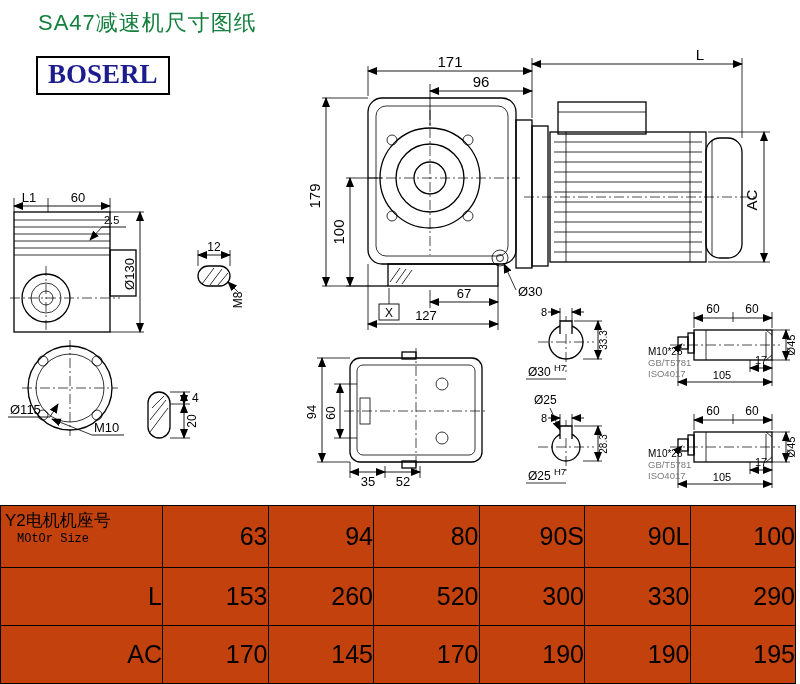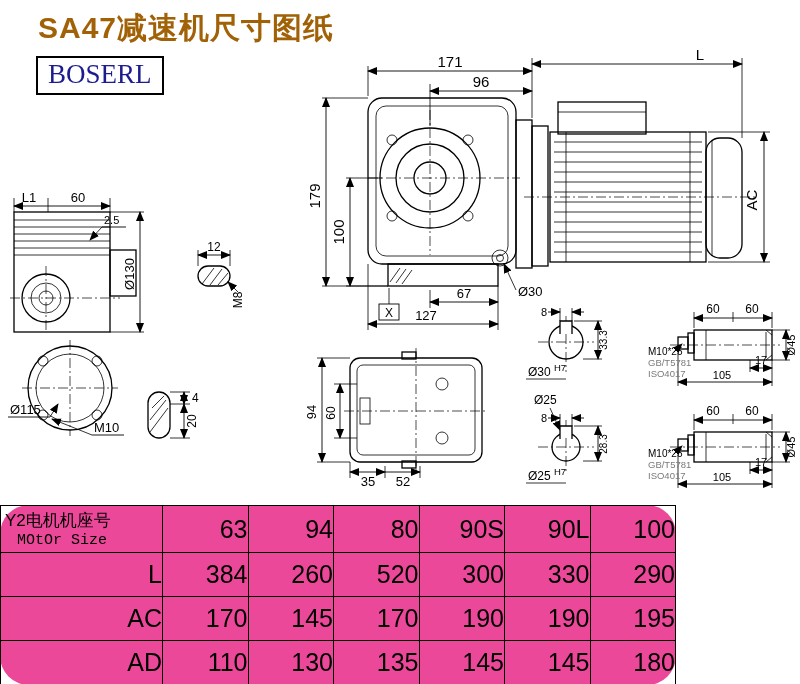--- a/index.html
+++ b/index.html
@@ -1,38 +1,38 @@
 <!DOCTYPE html>
 <html><head>
 <meta charset="utf-8">
 <style>
   html,body { margin:0; padding:0; background:#fff; }
   .page { position:relative; width:800px; height:684px; background:#fff; overflow:hidden;
           font-family:"Liberation Sans", sans-serif; }
-  .title { position:absolute; left:38px; top:8px; font-size:30px; font-weight:bold; color:#a16207;
+  .title { position:absolute; left:38px; top:8px; font-size:22px; font-weight:normal; color:#15803d;
            letter-spacing:1px; white-space:nowrap; z-index:3; }
   .logo  { position:absolute; left:36px; top:56px; border:2px solid #000; background:#fff;
-           color:#1c1c8f; font-family:"Liberation Serif", serif; font-weight:normal;
+           color:#1c1c8f; font-family:"Liberation Serif", serif; font-weight:bold;
            font-size:27px; padding:1px 10px 3px 10px; z-index:3; }
   svg.drawing { position:absolute; left:0; top:0; z-index:1; }
   svg .ln   { stroke:#000; fill:none; stroke-width:1.3; }
   svg .thin { stroke:#000; fill:none; stroke-width:0.8; }
   svg .dim  { stroke:#000; fill:none; stroke-width:0.9; }
   svg .cl   { stroke:#000; fill:none; stroke-width:0.7; stroke-dasharray:10 3 2 3; }
   svg .hatch{ stroke:#000; fill:none; stroke-width:0.8; }
   svg text  { font-family:"Liberation Sans", sans-serif; fill:#000; }
   .t15 { font-size:15px; } .t13 { font-size:13px; } .t12 { font-size:12px; }
   .t11 { font-size:11px; } .t10 { font-size:10px; } .t9 { font-size:9.5px; }
   .mid { text-anchor:middle; } .gray { fill:#7a7a7a; }
-  table.spec { position:absolute; left:0; top:505px; width:676px; height:179px; z-index:2;
-               border-collapse:collapse; table-layout:fixed; background:#ec4899;border-radius:29px; }
+  table.spec { position:absolute; left:0; top:505px; width:796px; height:179px; z-index:2;
+               border-collapse:collapse; table-layout:fixed; background:#c2410c; }
   table.spec td { border:1.5px solid #000; text-align:right; font-size:25px; color:#000; padding:0; }
   table.spec td.hdr { text-align:left; vertical-align:top; padding:3px 0 0 4px; }
   .hdr .cn { font-size:17px; font-weight:normal; }
-  .hdr .en { font-size:15px; font-family:"Liberation Mono", monospace; padding-left:12px; }
+  .hdr .en { font-size:12px; font-family:"Liberation Mono", monospace; padding-left:12px; }
 </style>
 </head>
 <body>
 
 <div class="page">
 
   <div class="title">SA47减速机尺寸图纸</div>
   <div class="logo">BOSERL</div>
 
   <svg class="drawing" width="800" height="505" viewBox="0 0 800 505">
@@ -357,41 +357,32 @@
       </td>
       <td>63</td>
       <td>94</td>
       <td>80</td>
       <td>90S</td>
       <td>90L</td>
       <td>100</td>
     </tr>
     <tr style="height:44px">
       <td>L</td>
-      <td>384</td>
+      <td>153</td>
       <td>260</td>
       <td>520</td>
       <td>300</td>
       <td>330</td>
       <td>290</td>
     </tr>
     <tr style="height:44px">
       <td>AC</td>
       <td>170</td>
       <td>145</td>
       <td>170</td>
       <td>190</td>
       <td>190</td>
       <td>195</td>
     </tr>
-    <tr style="height:44px">
-      <td>AD</td>
-      <td>110</td>
-      <td>130</td>
-      <td>135</td>
-      <td>145</td>
-      <td>145</td>
-      <td>180</td>
-    </tr>
   </tbody>
     </table>
 
 </div>
 
 </body></html>

